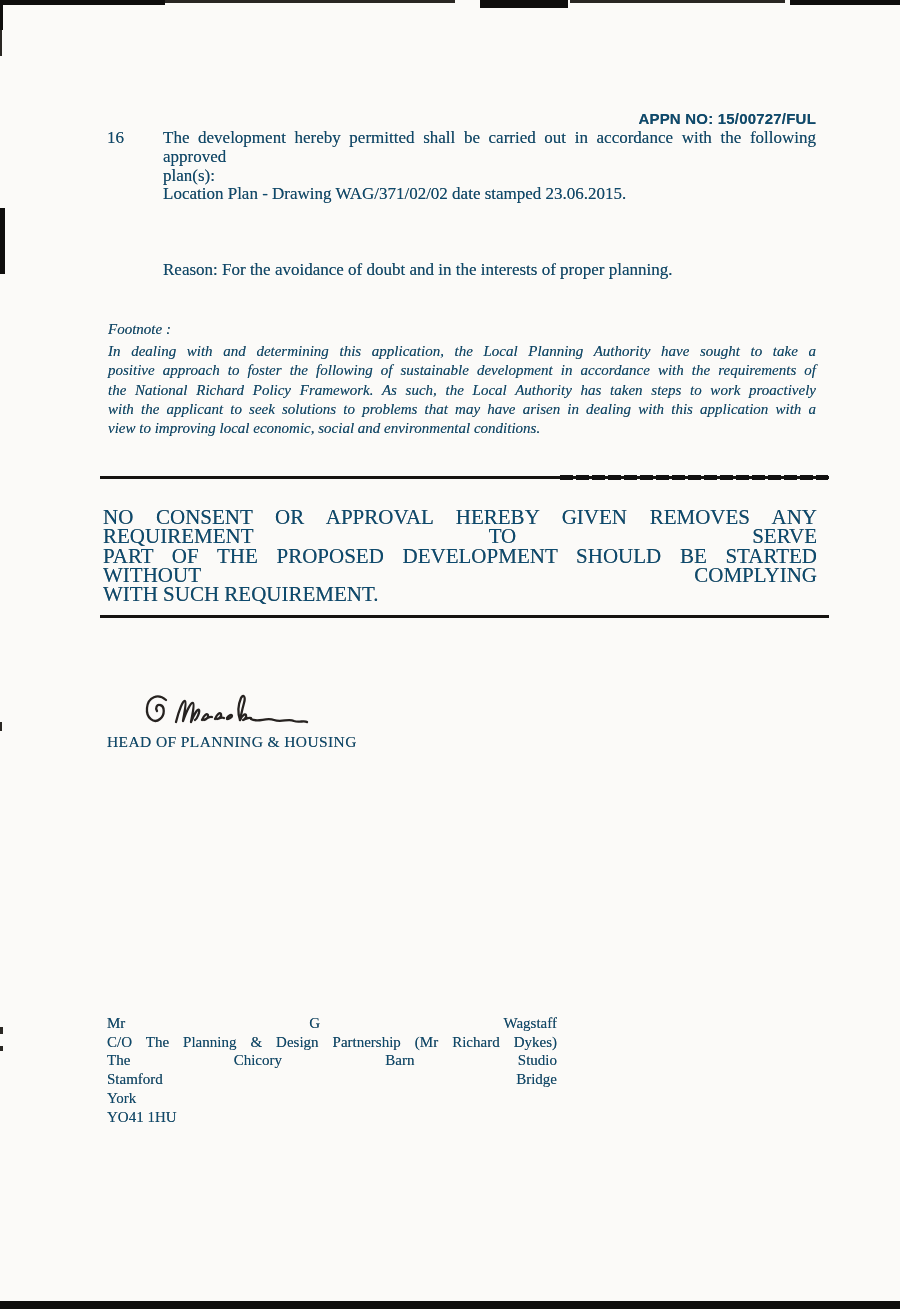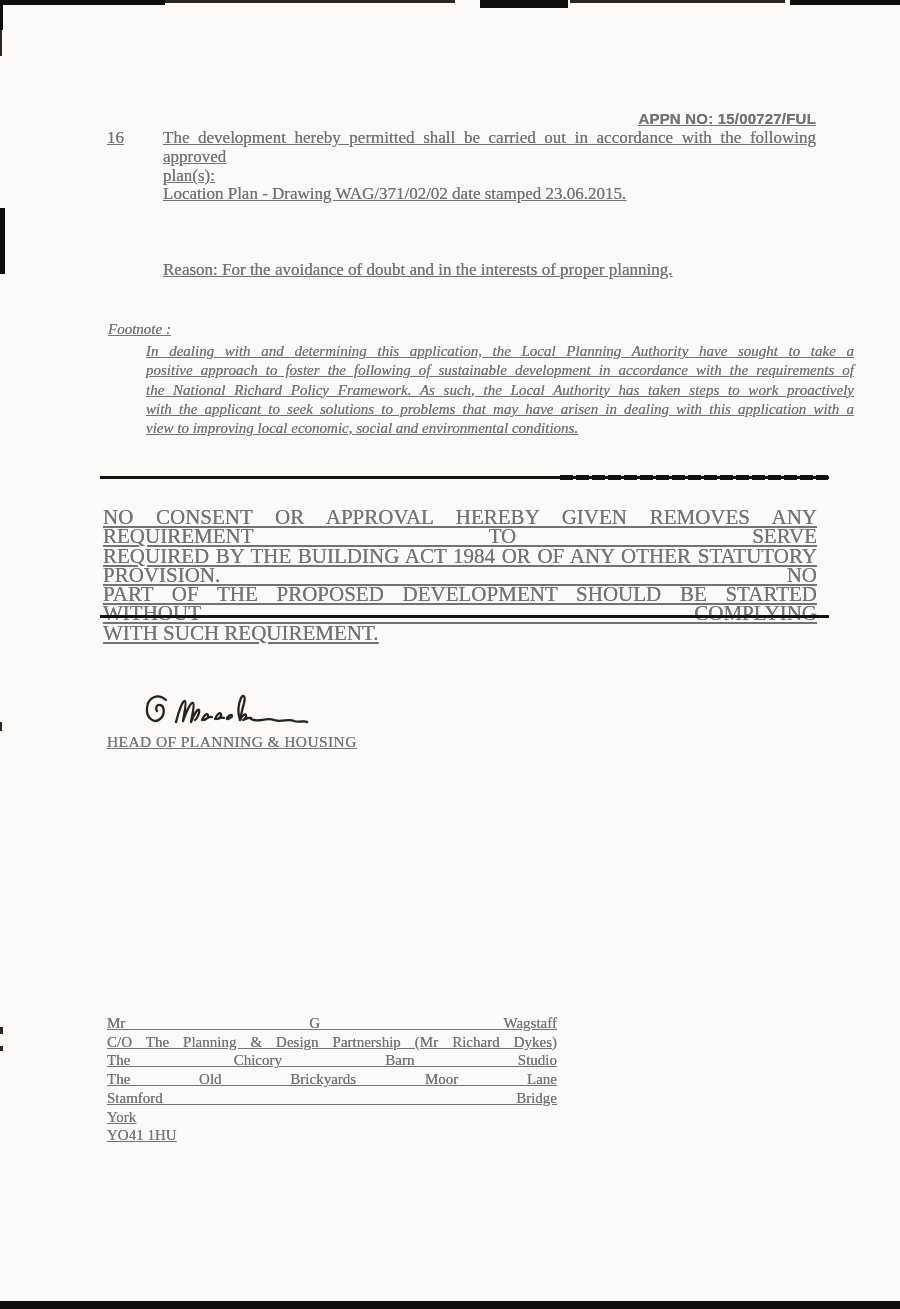--- a/index.html
+++ b/index.html
@@ -2,21 +2,21 @@
 <html><head>
 <meta charset="utf-8">
 <style>
   html,body { margin:0; padding:0; background:#e8e6e2; }
   .page {
     position:relative; width:900px; height:1309px;
     background:#fbfaf8; overflow:hidden;
     font-family:"Liberation Serif","DejaVu Serif",serif;
     color:#1b1713;
   }
-  .ink { color:#737373; text-shadow:0 0 .6px rgba(27,23,19,.55);text-decoration:underline; }
+  .ink { color:#0c4a6e; text-shadow:0 0 .6px rgba(27,23,19,.55); }
   .abs { position:absolute; }
 
   
   .tline { text-align:justify; text-align-last:justify; white-space:normal; }
   .tline.last { text-align-last:left; }
 
   .appn {
     font-family:"Liberation Sans","DejaVu Sans",sans-serif;
     font-weight:bold; font-size:15px; letter-spacing:.2px;
     text-align:right;
@@ -60,34 +60,33 @@
       <div class="tline last">plan(s):</div>
     </div>
 
   <div class="abs body-txt ink" style="left:163px;top:184px;width:653px;">
       <div class="tline last">Location Plan - Drawing WAG/371/02/02 date stamped 23.06.2015.</div>
     </div>
 
   <div class="abs body-txt ink" style="left:163px;top:260px;width:653px;">Reason: For the avoidance of doubt and in the interests of proper planning.</div>
 
   <div class="abs footnote-txt ink" style="left:108px;top:320px;width:708px;">Footnote :</div>
-  <div class="abs footnote-txt ink" style="left:108px;top:342px;width:708px;margin-left:38px;">
+  <div class="abs footnote-txt ink" style="left:108px;top:342px;width:708px;">
       <div class="tline">In dealing with and determining this application, the Local Planning Authority have sought to take a</div>
       <div class="tline">positive approach to foster the following of sustainable development in accordance with the requirements of</div>
       <div class="tline">the National Richard Policy Framework.  As such, the Local Authority has taken steps to work proactively</div>
       <div class="tline">with the applicant to seek solutions to problems that may have arisen in dealing with this application with a</div>
       <div class="tline last">view to improving local economic, social and environmental conditions.</div>
     </div>
 
   <div class="abs rule" style="left:100px;top:476px;width:729px;height:2.5px;"></div>
   <div class="abs rule-dashes" style="left:560px;top:474.5px;width:268px;height:5px;"></div>
 
   <div class="abs notice-txt ink" style="left:103px;top:500px;width:714px;">
       <div class="tline">NO CONSENT OR APPROVAL HEREBY GIVEN REMOVES ANY REQUIREMENT TO SERVE</div>
-      <div class="tline">REQUIRED BY THE BUILDING ACT 1984 OR OF ANY OTHER STATUTORY PROVISION.  NO</div>
       <div class="tline">PART OF THE PROPOSED DEVELOPMENT SHOULD BE STARTED WITHOUT COMPLYING</div>
       <div class="tline last">WITH SUCH REQUIREMENT.</div>
     </div>
 
   <div class="abs rule" style="left:100px;top:615px;width:729px;height:3px;"></div>
 
   <div class="abs" style="left:136px;top:686px;width:180px;height:48px;">
     <svg width="180" height="48" viewBox="0 0 180 48">
       <g fill="none" stroke="#262220" stroke-width="2.3" stroke-linecap="round" stroke-linejoin="round">
         <path d="M30 14 C22 7 12 11 11 22 C10 32 18 38 24 33 C29 29 29 20 24 19 C21 18 19 22 21 25"></path>
@@ -100,19 +99,18 @@
         <path d="M115 33 C122 37 130 31 138 34 C146 37 152 32 158 35 C163 37 168 34 171 36"></path>
       </g>
     </svg>
   </div>
   <div class="abs head-title ink" style="left:107px;top:733px;width:400px;">HEAD OF PLANNING &amp; HOUSING</div>
 
   <div class="abs addr-txt ink" style="left:107px;top:1014px;width:450px;">
       <div class="tline">Mr G Wagstaff</div>
       <div class="tline">C/O The Planning &amp; Design Partnership (Mr Richard Dykes)</div>
       <div class="tline">The Chicory Barn Studio</div>
-      <div class="tline">The Old Brickyards Moor Lane</div>
       <div class="tline">Stamford Bridge</div>
       <div class="tline">York</div>
       <div class="tline last">YO41 1HU</div>
     </div>
 
 </div>
 
 </body></html>

